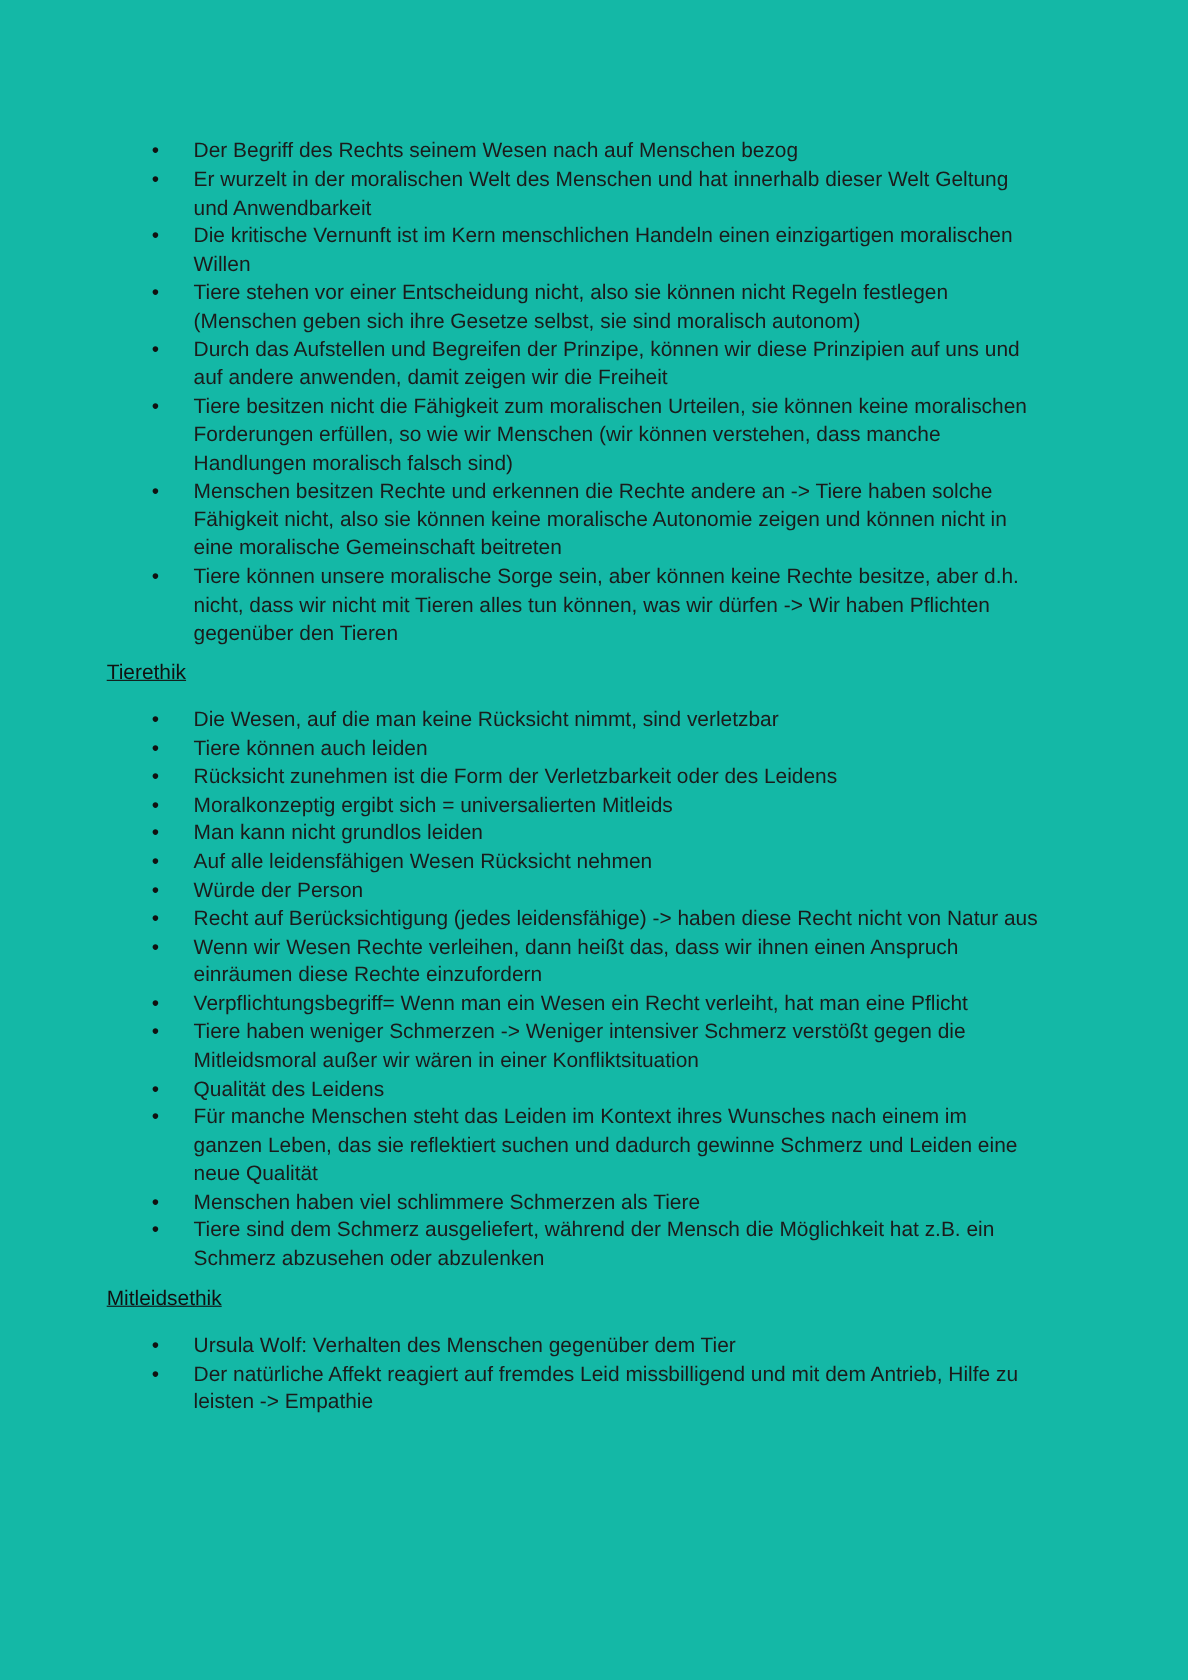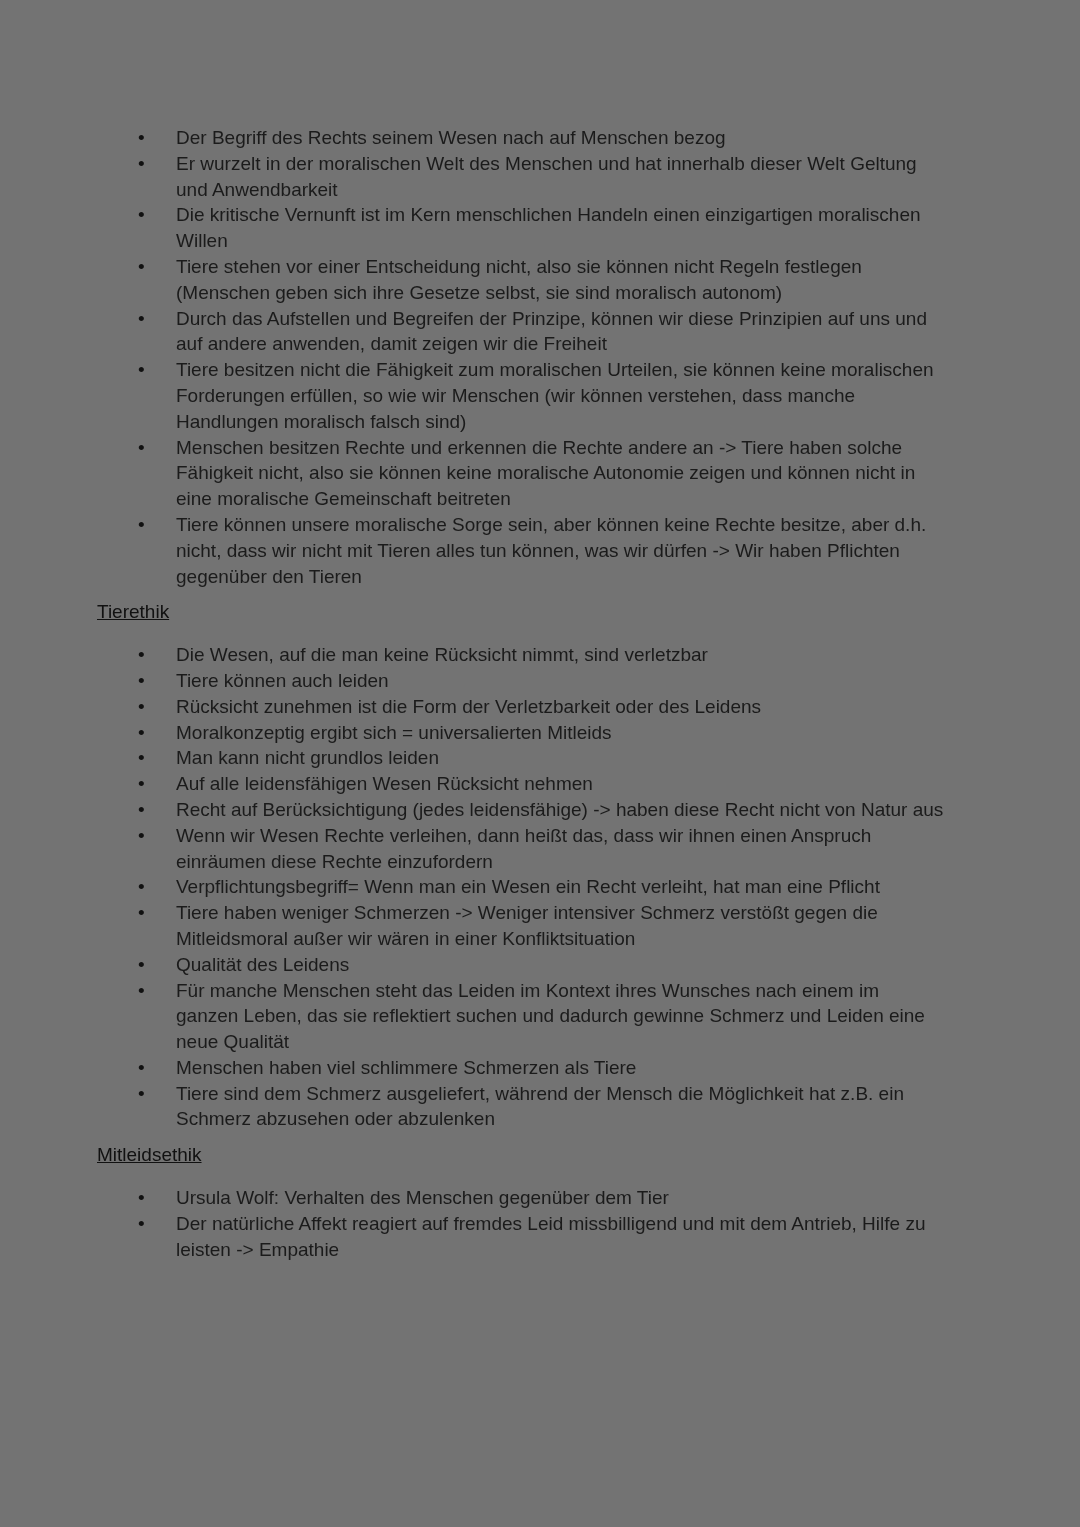--- a/index.html
+++ b/index.html
@@ -10,21 +10,21 @@
   body {
     width: 1080px;
     height: 1527px;
     overflow: hidden;
     font-family: "Liberation Sans", "DejaVu Sans", sans-serif;
   }
   .page {
     box-sizing: border-box;
     width: 1080px;
     height: 1527px;
-    background: #737373;
+    background: #14b8a6;
     padding: 125px 90px 0 97px;
     color: #1b1b1b;
     font-size: 19px;
     line-height: 25.8px;
   }
   section {
     margin: 0;
     padding: 0;
   }
   .section-heading {
@@ -85,20 +85,21 @@
 
   <section>
     <h2 class="section-heading">Tierethik</h2>
     <ul class="bullet-list">
         <li class="bullet-item">Die Wesen, auf die man keine Rücksicht nimmt, sind verletzbar</li>
         <li class="bullet-item">Tiere können auch leiden</li>
         <li class="bullet-item">Rücksicht zunehmen ist die Form der Verletzbarkeit oder des Leidens</li>
         <li class="bullet-item">Moralkonzeptig ergibt sich = universalierten Mitleids</li>
         <li class="bullet-item">Man kann nicht grundlos leiden</li>
         <li class="bullet-item">Auf alle leidensfähigen Wesen Rücksicht nehmen</li>
+        <li class="bullet-item">Würde der Person</li>
         <li class="bullet-item">Recht auf Berücksichtigung (jedes leidensfähige) -&gt; haben diese Recht nicht von Natur aus</li>
         <li class="bullet-item">Wenn wir Wesen Rechte verleihen, dann heißt das, dass wir ihnen einen Anspruch
 einräumen diese Rechte einzufordern</li>
         <li class="bullet-item">Verpflichtungsbegriff= Wenn man ein Wesen ein Recht verleiht, hat man eine Pflicht</li>
         <li class="bullet-item">Tiere haben weniger Schmerzen -&gt; Weniger intensiver Schmerz verstößt gegen die
 Mitleidsmoral außer wir wären in einer Konfliktsituation</li>
         <li class="bullet-item">Qualität des Leidens</li>
         <li class="bullet-item">Für manche Menschen steht das Leiden im Kontext ihres Wunsches nach einem im
 ganzen Leben, das sie reflektiert suchen und dadurch gewinne Schmerz und Leiden eine
 neue Qualität</li>

